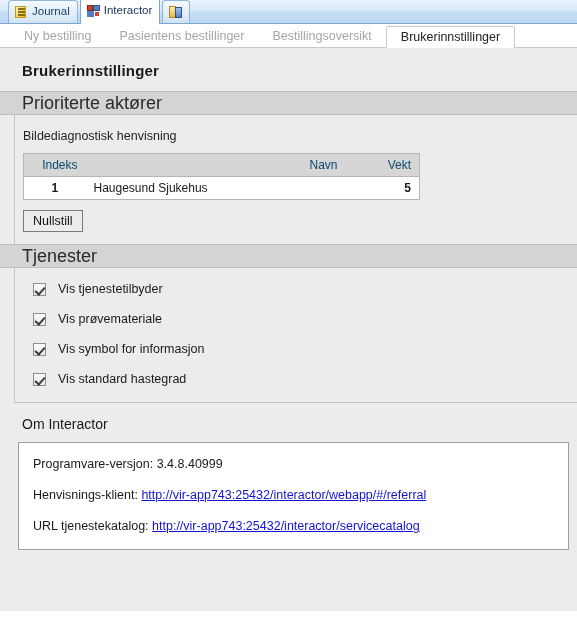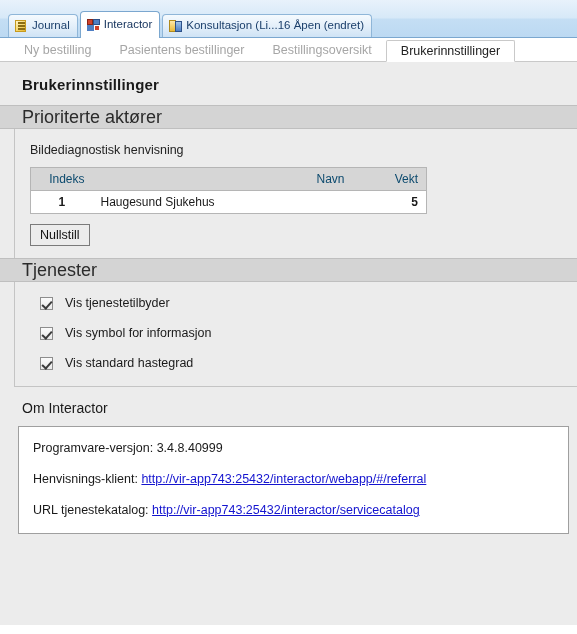--- a/index.html
+++ b/index.html
@@ -13,21 +13,21 @@
     background: #ffffff;
     font-family: "Liberation Sans", sans-serif;
     font-size: 12px;
     color: #1a1a1a;
     -webkit-font-smoothing: antialiased;
   }
 
   
   .winbar {
     position: relative;
-    height: 38px;
+    height: 24px;
     background: linear-gradient(to bottom, #e8f2fb 0%, #d7e9f8 48%, #c4def4 52%, #bcd9f2 100%);
     border-bottom: 1px solid #7ba7cf;
     box-sizing: border-box;
     padding-left: 8px;
     padding-top: 12px;
     display: flex;
     align-items: flex-end;
     gap: 2px;
   }
   .wtab {
@@ -182,21 +182,21 @@
     align-items: center;
     padding-left: 22px;
     font-size: 18px;
     color: #2b2b2b;
     box-sizing: border-box;
   }
   .sec-body {
     background: #ececec;
     margin-left: 14px;
     border-left: 1px solid #c4c4c4;
-    padding: 14px 0 12px 15px;
+    padding: 14px 0 12px 8px;
     box-sizing: border-box;
   }
 
   .field-label {
     font-size: 12.5px;
     color: #222;
     padding-left: 0px;
     margin-bottom: 10px;
   }
 
@@ -313,21 +313,20 @@
   <div class="wtab">
     <span class="ic ic-journal"></span>
     <span class="wtab-label">Journal</span>
   </div>
   <div class="wtab active">
     <span class="ic ic-interactor"></span>
     <span class="wtab-label">Interactor</span>
   </div>
   <div class="wtab">
     <span class="ic ic-konsult"></span>
-    <span class="wtab-label">Konsultasjon (Li...16 Åpen (endret)</span>
   </div>
 </div>
 
 <div class="subbar">
   <div class="stab">Ny bestilling</div>
   <div class="stab">Pasientens bestillinger</div>
   <div class="stab">Bestillingsoversikt</div>
   <div class="stab active">Brukerinnstillinger</div>
 </div>
 
@@ -363,20 +362,24 @@
 
   <div class="section">
     <div class="sec-head">Tjenester</div>
     <div class="sec-body">
       <div class="cbrow">
         <span class="cbox"></span>
         <span class="cblabel">Vis tjenestetilbyder</span>
       </div>
       <div class="cbrow">
         <span class="cbox"></span>
+        <span class="cblabel">Vis prøvemateriale</span>
+      </div>
+      <div class="cbrow">
+        <span class="cbox"></span>
         <span class="cblabel">Vis symbol for informasjon</span>
       </div>
       <div class="cbrow">
         <span class="cbox"></span>
         <span class="cblabel">Vis standard hastegrad</span>
       </div>
     </div>
     <div class="spacer-line"></div>
   </div>
 

